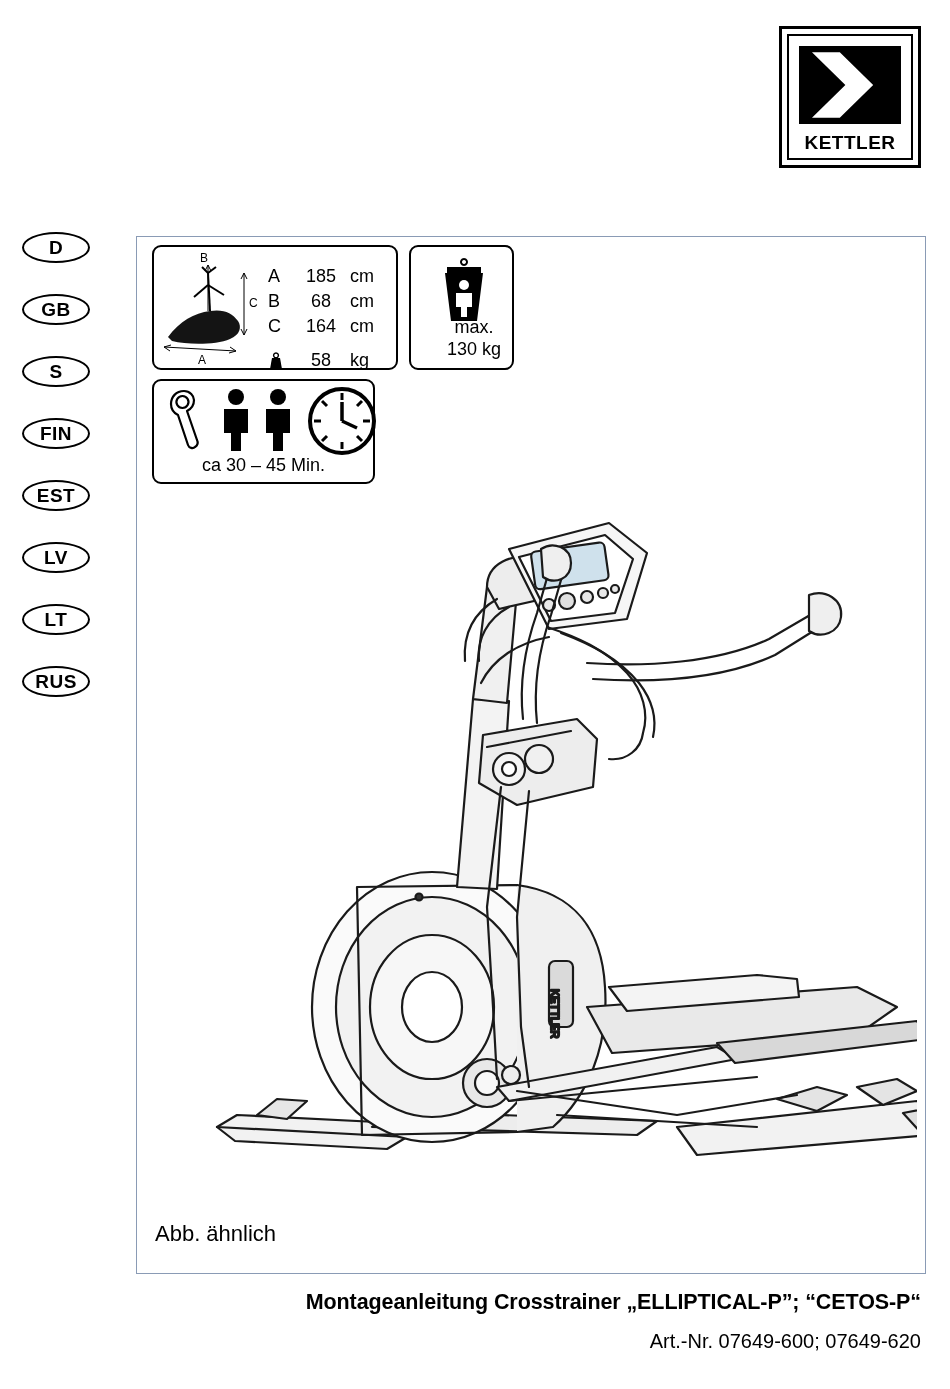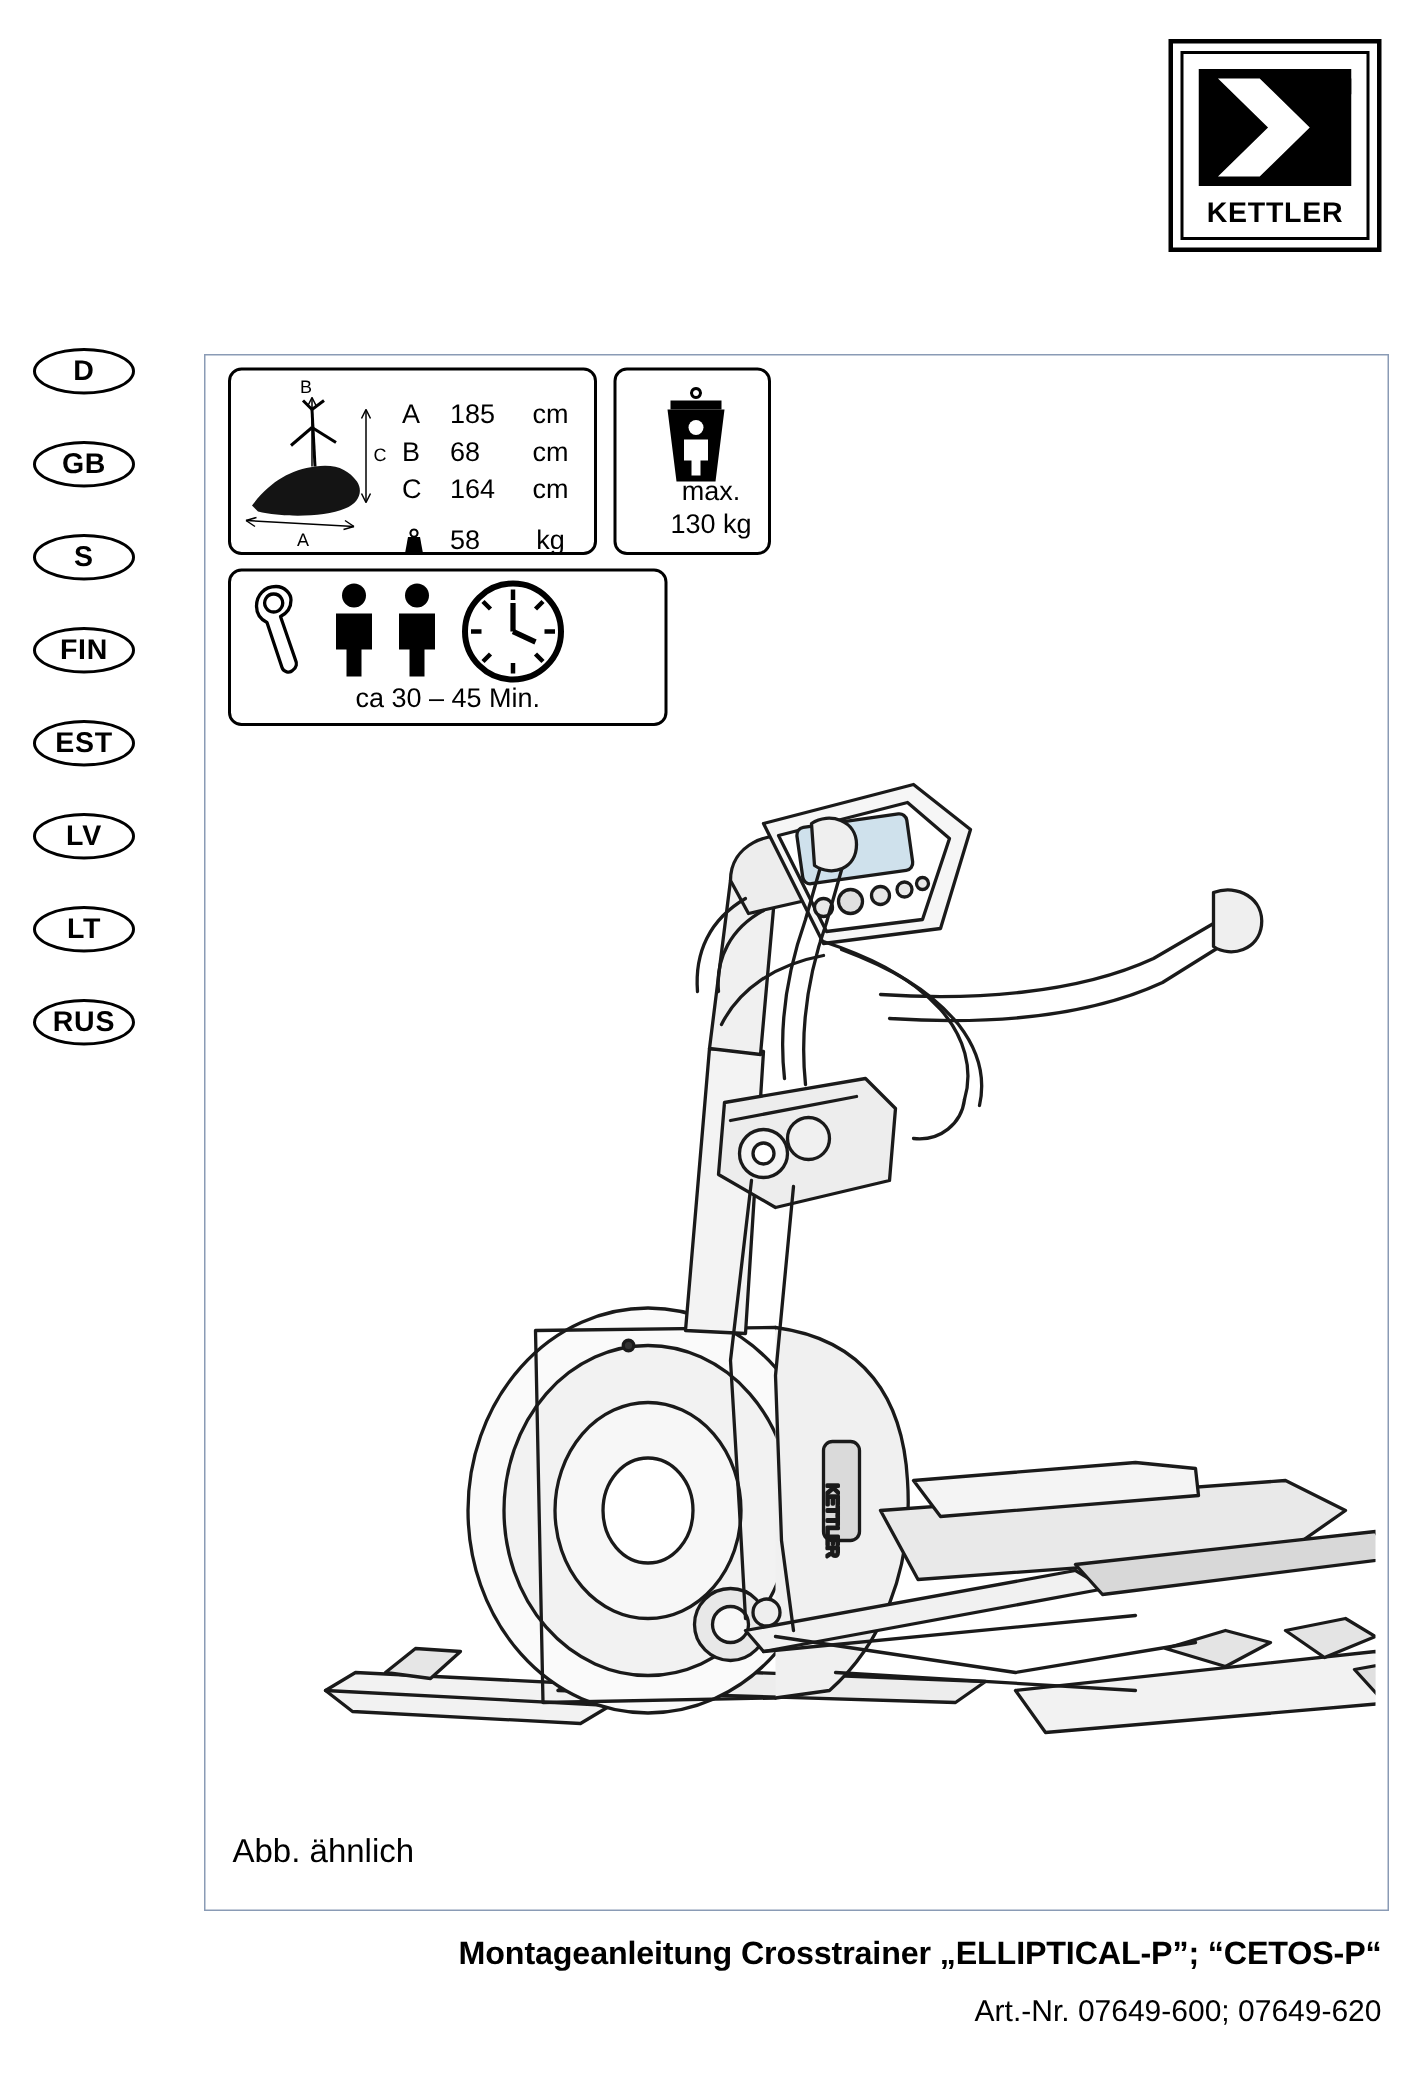--- a/index.html
+++ b/index.html
@@ -105,36 +105,36 @@
   }
   #weight-box {
     top: 8px;
     left: 272px;
     width: 105px;
     height: 125px;
   }
   #tools-box {
     top: 142px;
     left: 15px;
-    width: 293px;
+    width: 223px;
     height: 105px;
   }
 
   .dims-table {
     position: absolute;
     top: 16px;
     left: 112px;
     font-family: "Liberation Sans", sans-serif;
     font-size: 18px;
     line-height: 23px;
   }
   .dims-table td { padding: 0; }
   .dims-letter { width: 30px; }
-  .dims-val { text-align: left; width: 42px; }
-  .dims-unit { padding-left: 6px !important; width: 34px; text-align: center; }
+  .dims-val { text-align: center; width: 42px; }
+  .dims-unit { padding-left: 6px !important; width: 34px; }
   .dims-weight-row td { padding-top: 9px !important; }
 
   .weight-label {
     position: absolute;
     left: 0;
     right: 0;
     bottom: 8px;
     text-align: center;
     font-size: 18px;
     line-height: 22px;

